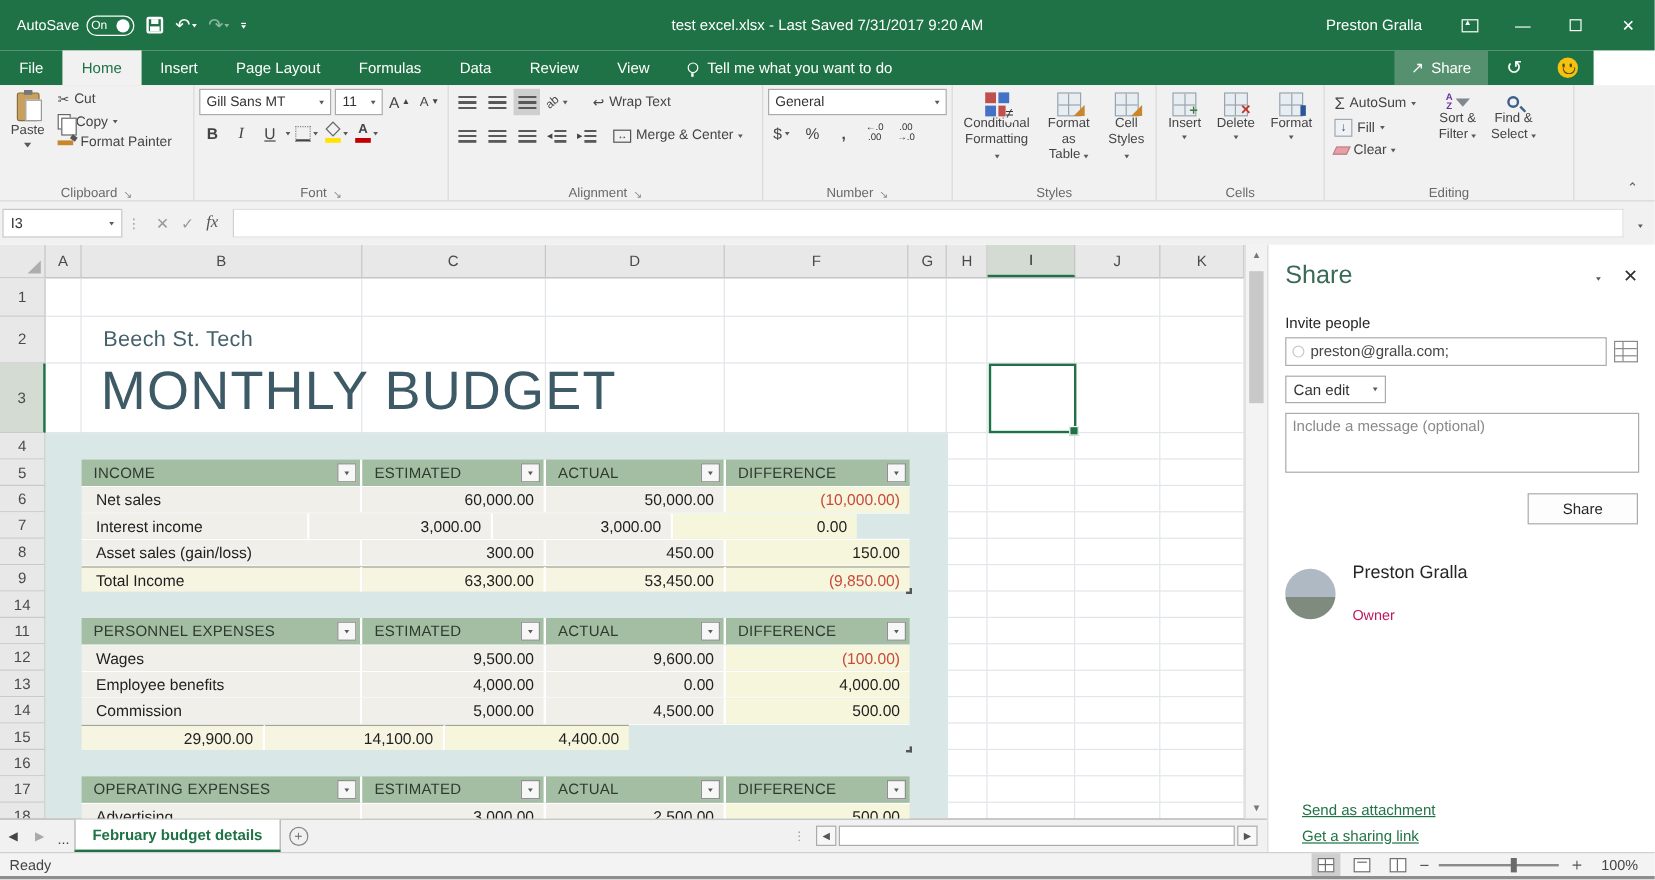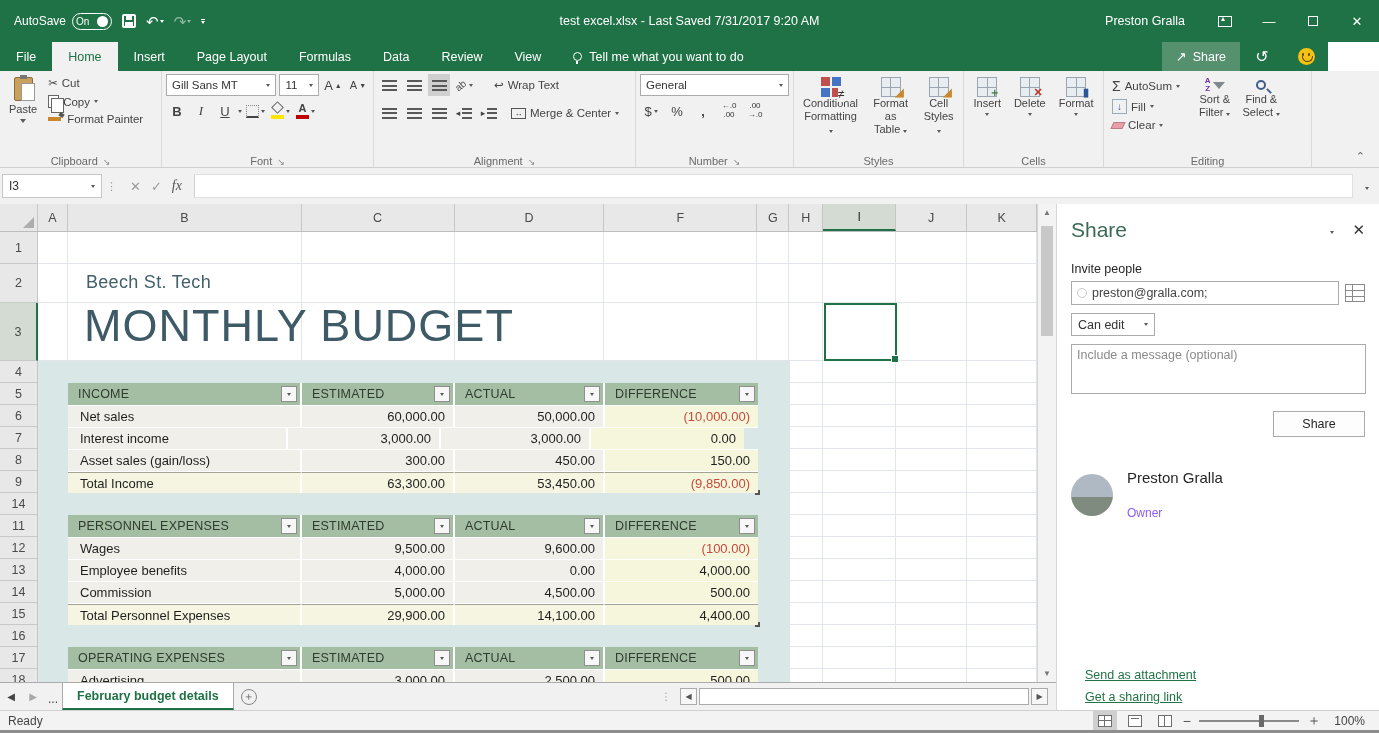--- a/index.html
+++ b/index.html
@@ -181,21 +181,21 @@
       linear-gradient(#8a8a8a 0 0) 0 5px/100% 1px no-repeat,
       linear-gradient(#8a8a8a 0 0) 0 11px/100% 1px no-repeat,#fff; }
   .sp-permission { margin-top:8px; width:84px; height:23px; border:1px solid #ABABAB; display:flex; align-items:center; justify-content:space-between; padding:0 6px; font-size:12.5px; color:#333; background:#fff; }
   .sp-msg { margin-top:8px; width:295px; height:50px; border:1px solid #ABABAB; resize:none; font-family:"Liberation Sans", sans-serif; font-size:12.5px; color:#444; padding:3px 5px; }
   .sp-msg::placeholder { color:#8a8a8a; }
   .sp-sharebtn-row { display:flex; justify-content:flex-end; margin-top:14px; }
   .sp-sharebtn { width:92px; height:26px; border:1px solid #ABABAB; background:#FDFDFD; font-size:12.5px; color:#262626; display:flex; align-items:center; justify-content:center; }
   .sp-owner { display:flex; align-items:center; gap:14px; margin-top:32px; }
   .avatar { width:42px; height:42px; border-radius:50%; background:linear-gradient(#AEB9C4 55%, #7E8B7E 55%); }
   .ownername { font-size:15px; color:#262626; }
-  .ownerrole { font-size:12px; color:#8b5cf6; margin-top:20px; }
+  .ownerrole { font-size:12px; color:#be185d; margin-top:20px; }
   .sp-links { position:absolute; left:28px; bottom:6px; display:flex; flex-direction:column; gap:8px; }
   .sp-link { color:#217346; font-size:12.5px; text-decoration:underline; }
 </style>
 </head>
 <body>
 
 <div class="titlebar">
   <div class="qat">
     <div class="autosave">
       <span>AutoSave</span>
@@ -822,21 +822,21 @@
             </span>
           </div>
         </div>
         <div class="trow">
           <div class="tcell lbl" style="width: 234px;">Net sales</div>
           <div class="tcell num" style="width: 153px;">60,000.00</div>
           <div class="tcell num" style="width: 150px;">50,000.00</div>
           <div class="tcell num diffc neg" style="width: 153px;">(10,000.00)</div>
         </div>
         <div class="trow">
-          <div class="tcell lbl" style="width: 220px;">Interest income</div>
+          <div class="tcell lbl" style="width: 190px;">Interest income</div>
           <div class="tcell num" style="width: 153px;">3,000.00</div>
           <div class="tcell num" style="width: 150px;">3,000.00</div>
           <div class="tcell num diffc" style="width: 153px;">0.00</div>
         </div>
         <div class="trow">
           <div class="tcell lbl" style="width: 234px;">Asset sales (gain/loss)</div>
           <div class="tcell num" style="width: 153px;">300.00</div>
           <div class="tcell num" style="width: 150px;">450.00</div>
           <div class="tcell num diffc" style="width: 153px;">150.00</div>
         </div>
@@ -887,21 +887,20 @@
           <div class="tcell num" style="width: 150px;">0.00</div>
           <div class="tcell num diffc" style="width: 153px;">4,000.00</div>
         </div>
         <div class="trow">
           <div class="tcell lbl" style="width: 234px;">Commission</div>
           <div class="tcell num" style="width: 153px;">5,000.00</div>
           <div class="tcell num" style="width: 150px;">4,500.00</div>
           <div class="tcell num diffc" style="width: 153px;">500.00</div>
         </div>
         <div class="trow total">
-          <div class="tcell lbl" style="width: 234px;">Total Personnel Expenses</div>
           <div class="tcell num" style="width: 153px;">29,900.00</div>
           <div class="tcell num" style="width: 150px;">14,100.00</div>
           <div class="tcell num diffc" style="width: 153px;">4,400.00</div>
         </div>
         <span class="tblhandle"></span>
       </div>
       <div class="tbl" style="top: 443px;">
         <div class="trow hdr">
           <div class="tcell" style="width: 234px;">
             <span>OPERATING EXPENSES</span>

